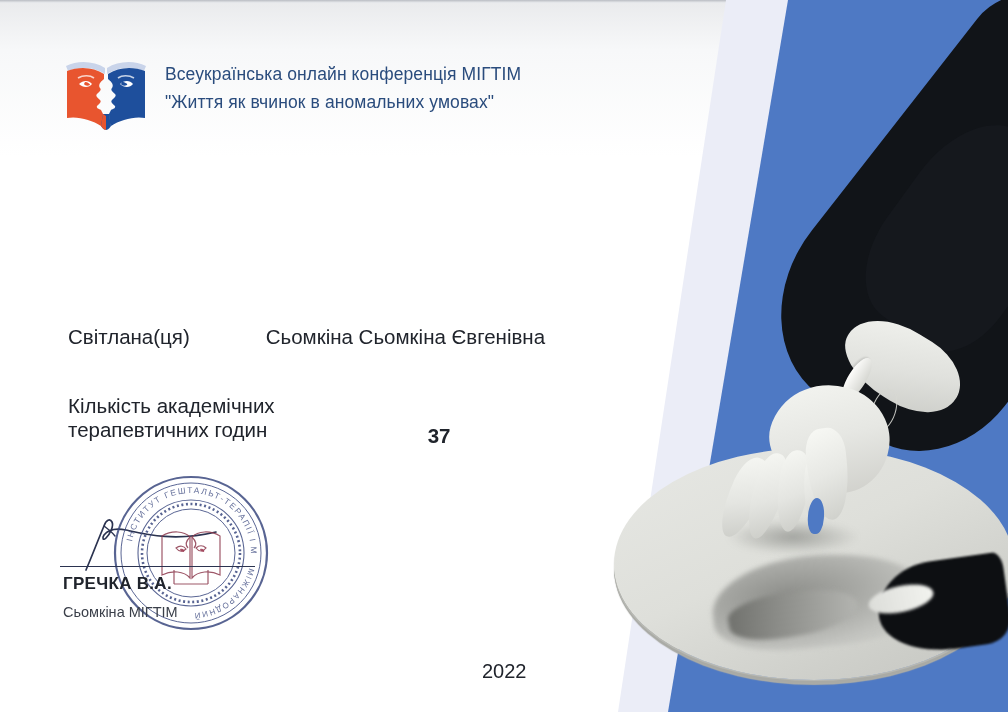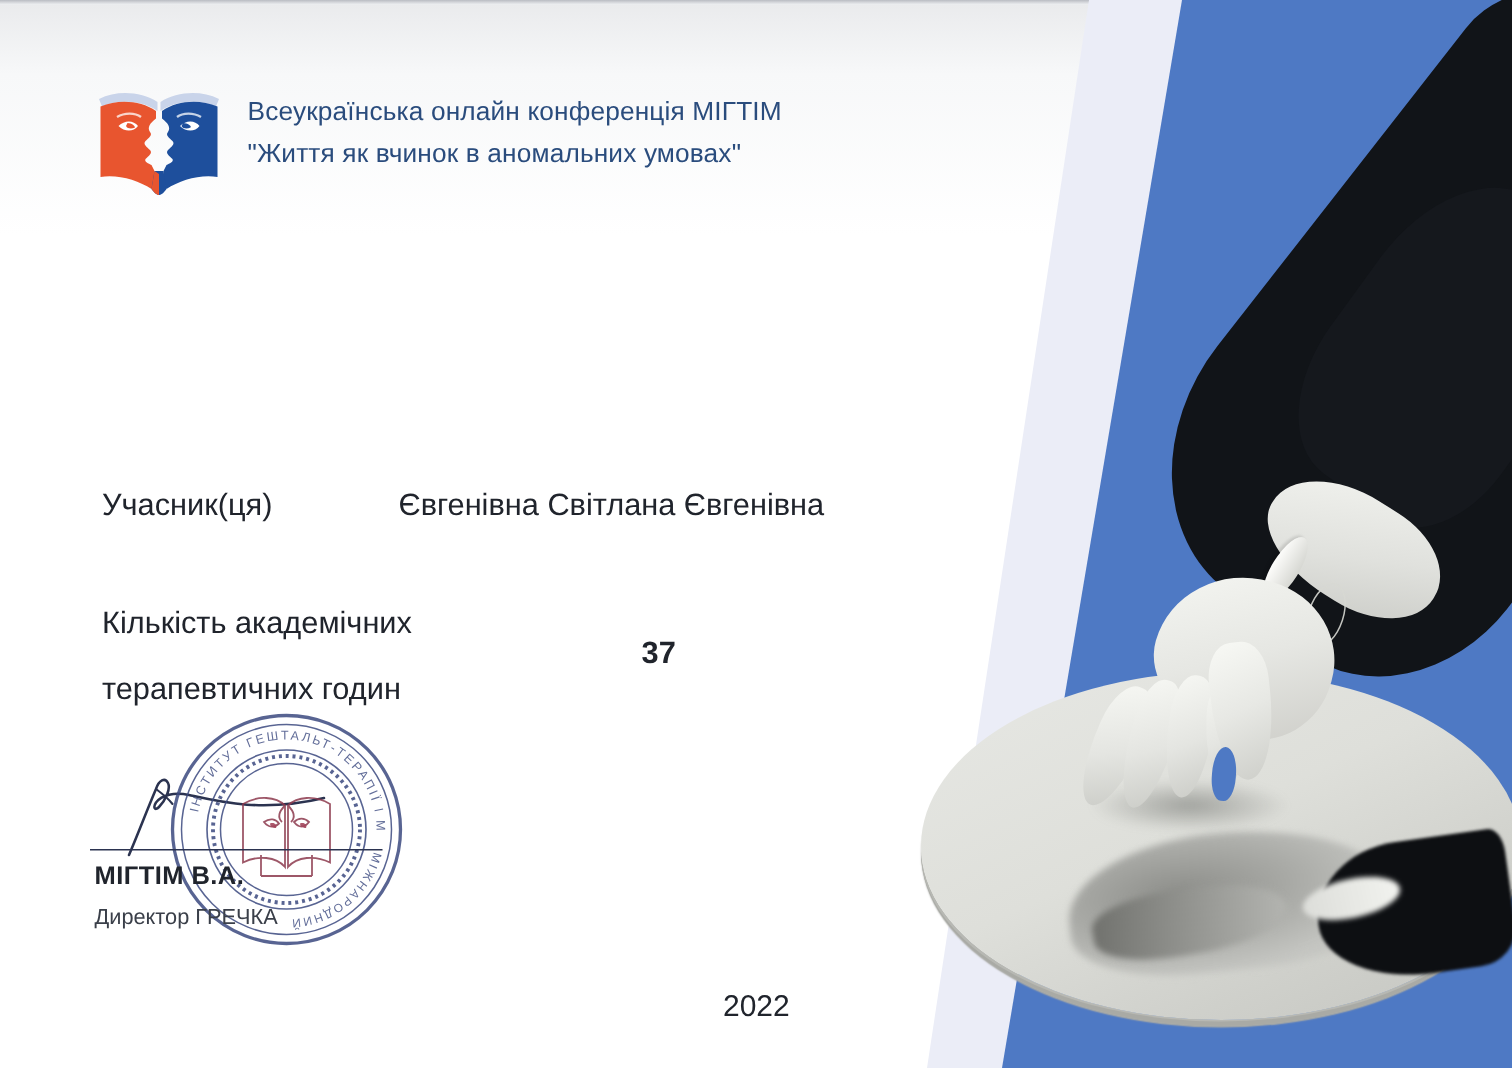--- a/index.html
+++ b/index.html
@@ -244,21 +244,21 @@
   .row-hours {
     position: absolute;
     left: 68px; top: 394px;
     color: #20242c;
     font-size: 20.5px;
     white-space: nowrap;
   }
   .row-hours .label {
     display: inline-block;
     width: 290px;
-    line-height: 44px;
+    line-height: 24px;
     vertical-align: top;
     white-space: normal;
   }
   .row-hours .value {
     display: inline-block;
     vertical-align: top;
     padding-top: 30px;
     padding-left: 64px;
     font-weight: bold;
   }
@@ -373,22 +373,22 @@
       </svg>
     </div>
 
     <div class="header-text">
       <div>Всеукраїнська онлайн конференція МІГТІМ</div>
       <div>"Життя як вчинок в аномальних умовах"</div>
     </div>
 
 
     <div class="row-participant">
-      <span class="label">Учасник(ця)</span>
-      <span class="value">Євгенівна Світлана Євгенівна</span>
+      <span class="label">Світлана(ця)</span>
+      <span class="value">Сьомкіна Сьомкіна Євгенівна</span>
     </div>
 
     <div class="row-hours">
       <span class="label">Кількість академічних терапевтичних годин</span>
       <span class="value">37</span>
     </div>
 
     <div class="sig-block">
 
       <div class="sig-scribble">
@@ -429,20 +429,20 @@
             <path d="M84 74 C87 71 91 71 94 74 C91 78 87 78 84 74 Z"></path>
           </g>
           <g fill="#a3455c" opacity=".9">
             <path d="M68 75 C71 74 73 76 72 78 C70 78 68 77 68 75 Z"></path>
             <path d="M88 75 C91 74 93 76 92 78 C90 78 88 77 88 75 Z"></path>
           </g>
         </svg>
       </div>
 
       <div class="sig-line"></div>
-      <div class="sig-name">МІГТІМ В.А.</div>
-      <div class="sig-role">Директор ГРЕЧКА</div>
+      <div class="sig-name">ГРЕЧКА В.А.</div>
+      <div class="sig-role">Сьомкіна МІГТІМ</div>
     </div>
 
     <div class="year">2022</div>
 
   </div>
 </div>
 
 </body></html>

